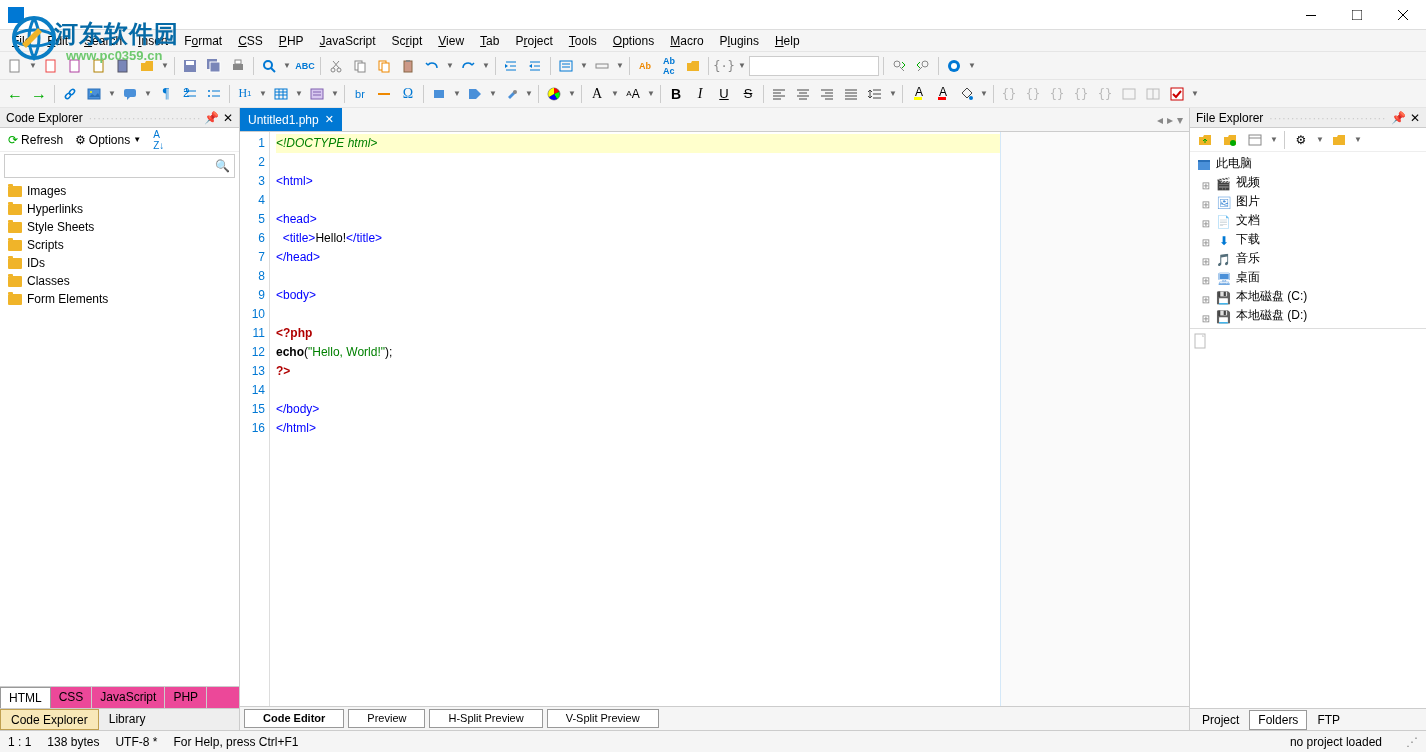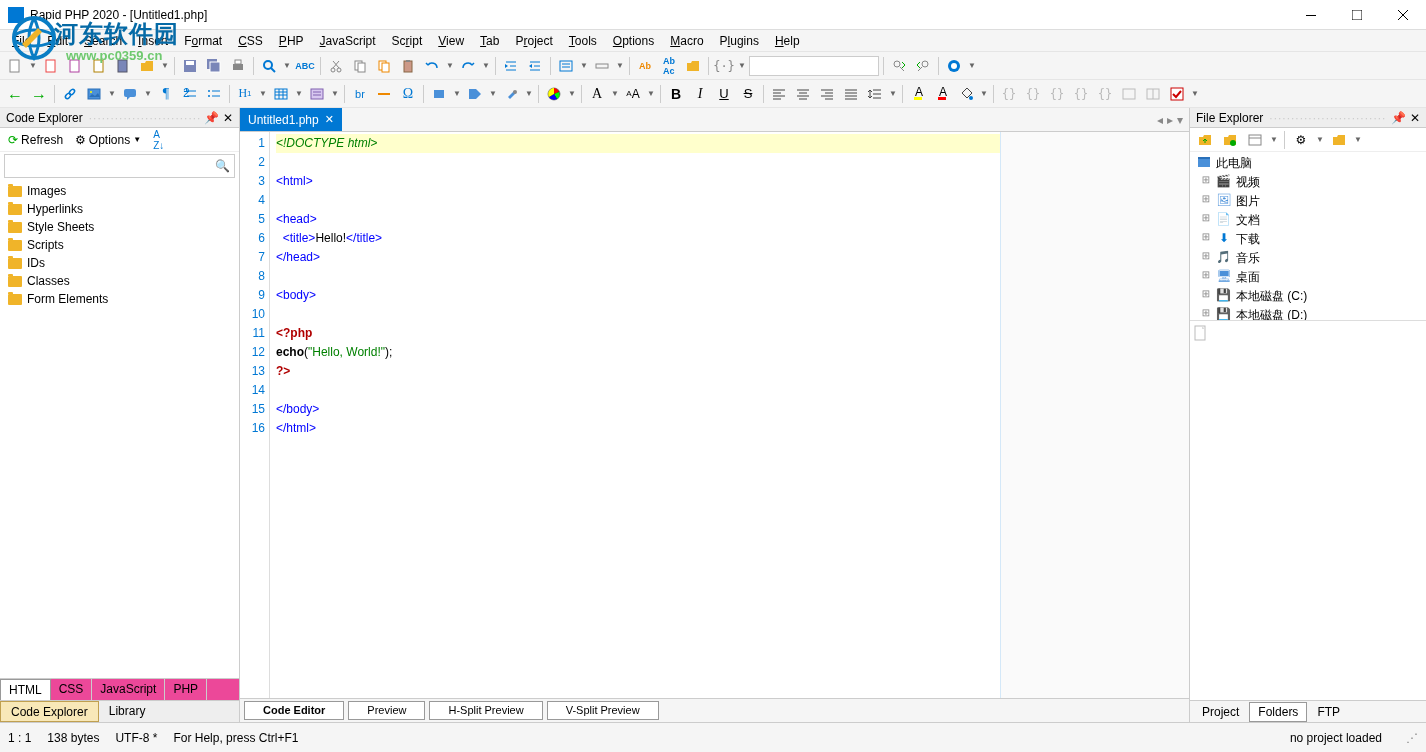--- a/index.html
+++ b/index.html
@@ -56,48 +56,47 @@
 .kw { color: #000; font-weight: bold; }
 .str { color: #008000; }
 .txt { color: #000; }
 .scroll-area { width: 188px; background: #fafafa; }
 .ed-bottom-tabs { height: 24px; display: flex; background: #f5f5f5; border-top: 1px solid #ccc; padding: 2px 4px; gap: 4px; }
 .ed-btab { padding: 2px 18px; background: #fff; border: 1px solid #999; cursor: pointer; font-size: 11px; }
 .ed-btab.active { font-weight: bold; background: #fff; }
 .right-panel { width: 237px; border-left: 1px solid #ccc; display: flex; flex-direction: column; background: #fff; }
 .fe-toolbar { height: 24px; display: flex; align-items: center; padding: 0 4px; gap: 3px; border-bottom: 1px solid #eee; }
 .fe-tree { flex: 1; overflow: auto; padding: 2px; }
-.fe-item { display: flex; align-items: flex-start; padding: 1px 4px; cursor: pointer; gap: 4px; }
+.fe-item { display: flex; align-items: flex-end; padding: 1px 4px; cursor: pointer; gap: 4px; }
 .fe-expand { width: 12px; text-align: center; color: #888; font-size: 10px; }
 .fe-icon { width: 16px; height: 14px; display: flex; align-items: center; justify-content: center; }
 .file-area { height: 380px; border-top: 1px solid #ddd; padding: 4px; }
 .r-bottom-tabs { height: 22px; display: flex; border-top: 1px solid #ccc; background: #f5f5f5; align-items: center; padding: 0 4px; gap: 2px; }
 .r-btab { padding: 2px 8px; cursor: pointer; }
 .r-btab.active { background: #fff; border: 1px solid #999; }
-.statusbar { height: 30px; background: #f5f5f5; border-top: 1px solid #ccc; display: flex; align-items: center; padding: 0 8px; gap: 16px; font-size: 11px; }
+.statusbar { height: 22px; background: #f5f5f5; border-top: 1px solid #ccc; display: flex; align-items: center; padding: 0 8px; gap: 16px; font-size: 11px; }
 .statusbar .spacer { flex: 1; }
 svg { display: block; }
 </style>
 </head>
 <body>
 
 <div class="watermark">
   <svg class="logo" viewBox="0 0 56 52">
       <circle cx="28" cy="26" r="20" fill="none" stroke="#0a7dc4" stroke-width="4"></circle>
       <ellipse cx="28" cy="26" rx="20" ry="8" fill="none" stroke="#0a7dc4" stroke-width="3"></ellipse>
       <path d="M28 6 Q18 26 28 46 Q38 26 28 6" fill="none" stroke="#0a7dc4" stroke-width="3"></path>
       <path d="M20 36 L36 20 L32 16 L16 32 Z" fill="#f0b429"></path>
     </svg>
   <span class="cn">河东软件园</span>
   <span class="url">www.pc0359.cn</span>
 </div>
 
 <div class="titlebar">
   <div class="titlebar-icon"></div>
-  <div class="titlebar-text">Rapid PHP 2020 - [Untitled1.php]</div>
   <div class="win-controls">
     <div class="win-btn">
         <svg width="10" height="1">
           <rect width="10" height="1" fill="#000"></rect>
         </svg>
       </div>
     <div class="win-btn">
         <svg width="10" height="10">
           <rect x="0" y="0" width="10" height="10" fill="none" stroke="#000"></rect>
         </svg>

